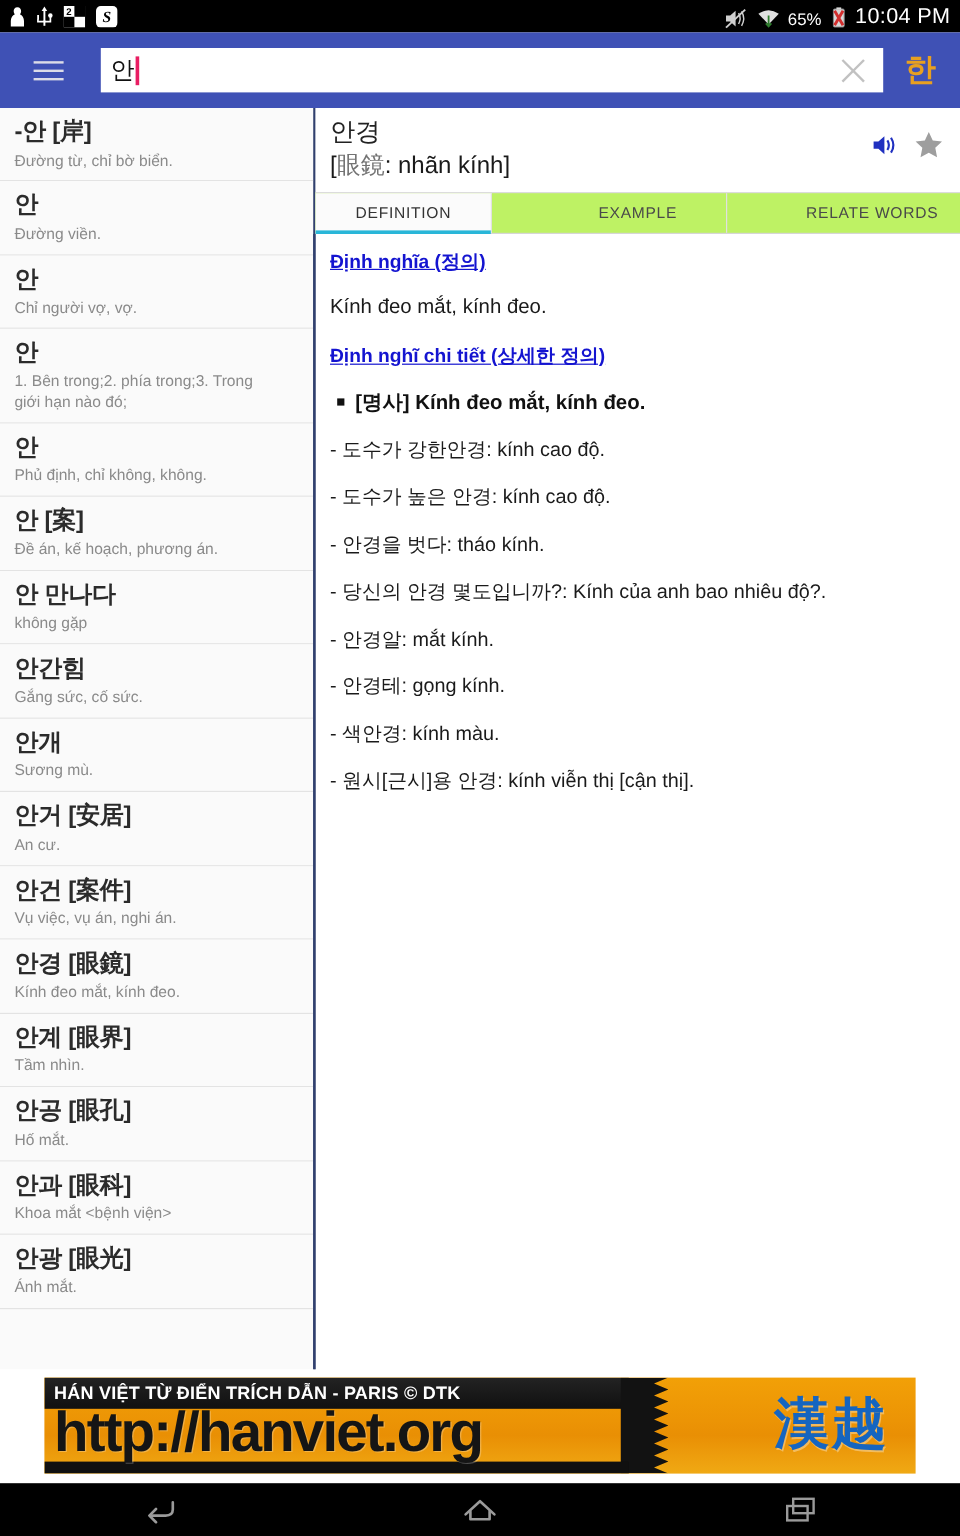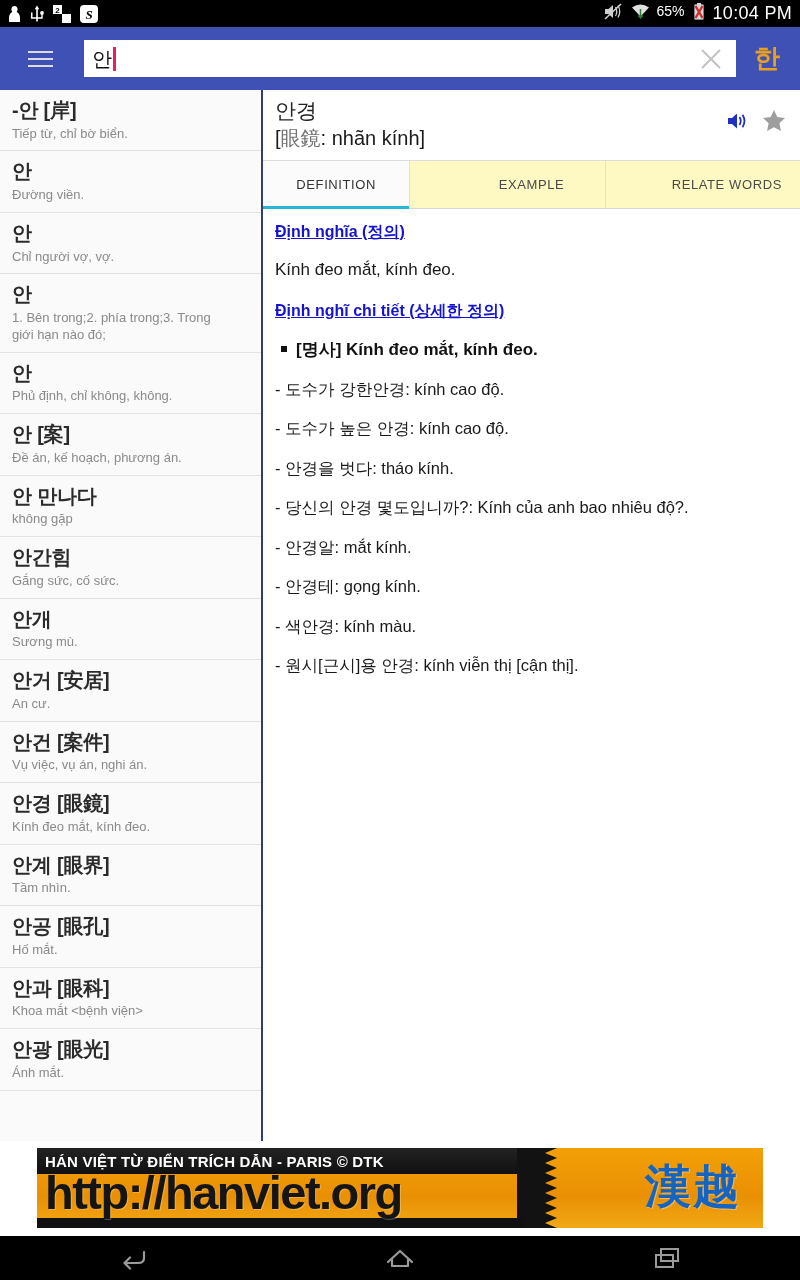--- a/index.html
+++ b/index.html
@@ -13,21 +13,21 @@
 
   
   .statusbar {
     position: absolute; top: 0; left: 0;
     width: 800px; height: 27px;
     background: #000000;
     display: flex; align-items: center;
     padding: 0 8px;
   }
   .sb-left { display: flex; align-items: center; gap: 9px; }
-  .sb-right { margin-left: auto; display: flex; align-items: flex-start; gap: 7px; text-decoration: underline; }
+  .sb-right { margin-left: auto; display: flex; align-items: flex-end; gap: 7px; text-decoration: underline; }
   .sb-icon { display: flex; align-items: center; justify-content: center; }
   .sb-pct { color: #ffffff; font-size: 14px; }
   .sb-clock { color: #ffffff; font-size: 18px; font-weight: 400; letter-spacing: 0.3px; }
 
   
   .appbar {
     position: absolute; top: 27px; left: 0;
     width: 800px; height: 63px;
     background: #3f51b5;
     display: flex; align-items: center;
@@ -126,22 +126,22 @@
   .d-hanja { color: #737373; }
   .head-actions {
     position: absolute; right: 14px; top: 19px;
     display: flex; align-items: center; gap: 13px;
   }
   .speaker-ico { cursor: pointer; }
   .star-ico { cursor: pointer; }
 
   
   .tabs {
-    display: flex; height: 49px;
-    background: #fef9c3;
+    display: flex; height: 35px;
+    background: #bef264;
     border-top: 1px solid #dcdcdc;
     border-bottom: 1px solid #d6d6d6;
     gap: 48px;
   }
   .tab {
     flex: 1; display: flex; align-items: center; justify-content: center;
     font-size: 13px; color: #4a4a4a; letter-spacing: 0.6px;
     cursor: pointer; position: relative;
     border-right: 1px solid #e0e0e0;
   }
@@ -317,21 +317,21 @@
       </span>
     </div>
     <div class="langbtn">한</div>
   </div>
 
   <div class="content">
 
     <div class="list">
       <div class="list-item">
           <div class="li-head">-안 [岸]</div>
-          <div class="li-sub">Tiếp từ, chỉ bờ biển.</div>
+          <div class="li-sub">Đường từ, chỉ bờ biển.</div>
         </div>
       <div class="list-item">
           <div class="li-head">안</div>
           <div class="li-sub">Đường viền.</div>
         </div>
       <div class="list-item">
           <div class="li-head">안</div>
           <div class="li-sub">Chỉ người vợ, vợ.</div>
         </div>
       <div class="list-item">

